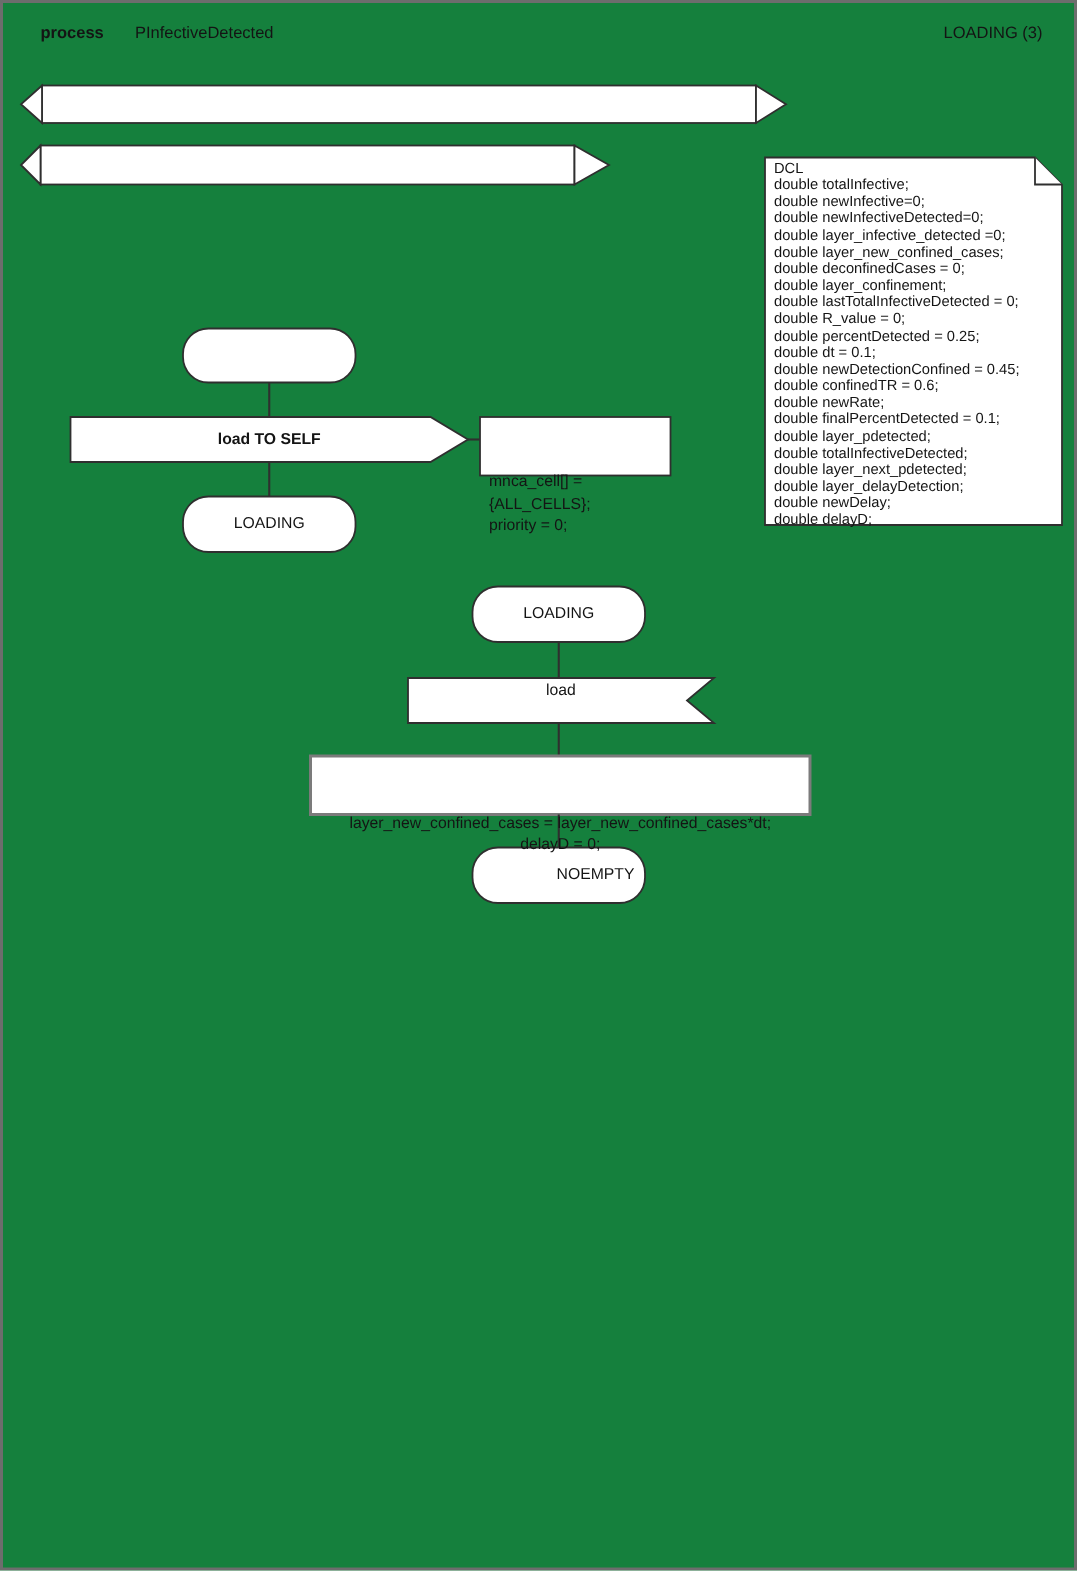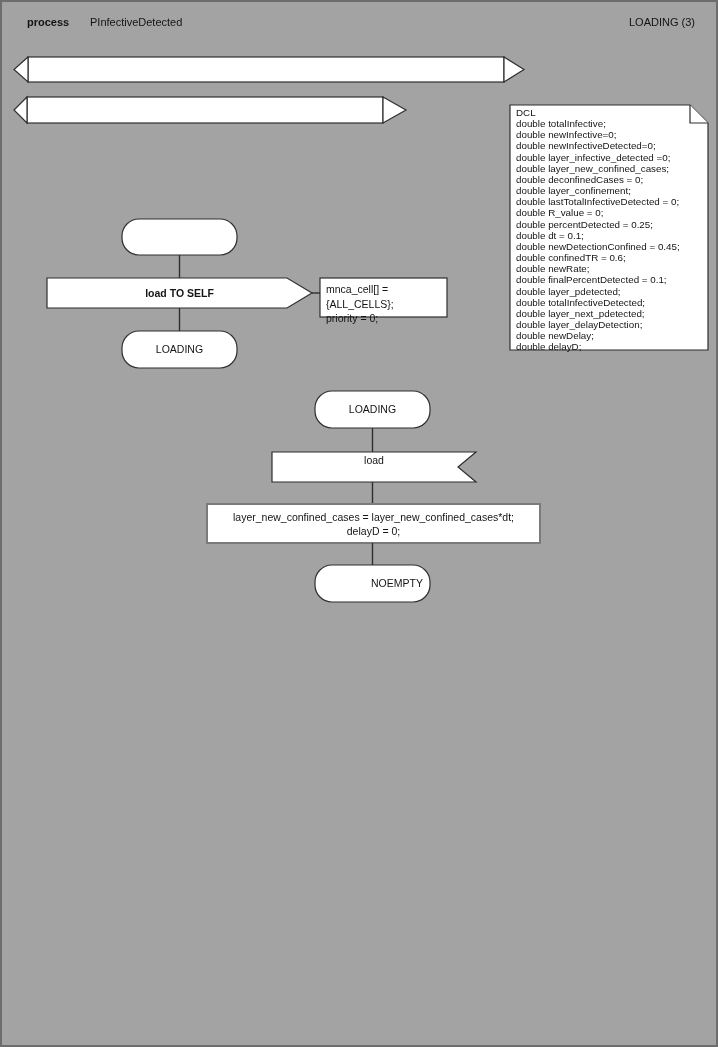--- a/index.html
+++ b/index.html
@@ -1,26 +1,26 @@
 <!DOCTYPE html>
 <html><head>
 <meta charset="utf-8">
 <style>
   html,body{margin:0;padding:0;background:#ffffff;font-family:"Liberation Sans",sans-serif;}
   #page{position:relative;width:718px;height:1047px;box-sizing:border-box;
-        border:2px solid #6d6d6d;background:#a3a3a3;overflow:hidden;}
+        border:2px solid #6d6d6d;background:#15803d;overflow:hidden;}
   svg.canvas{position:absolute;left:0;top:0;width:718px;height:1047px;}
   .shape{fill:#ffffff;stroke:#2f2f2f;stroke-width:1.2;}
   .connector{stroke:#2f2f2f;stroke-width:1.4;fill:none;}
   .task-stroke{stroke:#7b7b7b;stroke-width:2;fill:#ffffff;}
   .lbl{position:absolute;color:#141414;font-size:10.5px;line-height:13px;
        display:flex;align-items:center;justify-content:center;text-align:center;
        pointer-events:none;}
   .lbl.left{justify-content:flex-start;text-align:left;align-items:flex-start;}
-  .pre{white-space:pre-line;}
+  .pre{white-space:pre-line;margin-top:32px;}
   .hdr{position:absolute;top:13px;font-size:11px;color:#141414;line-height:14px;}
   .bold{font-weight:bold;}
   .dcl-text{position:absolute;left:514px;top:105px;width:186px;font-size:9.8px;
             line-height:11.15px;color:#141414;white-space:pre-line;pointer-events:none;}
 </style>
 </head>
 <body>
 
 <div id="page">
 

